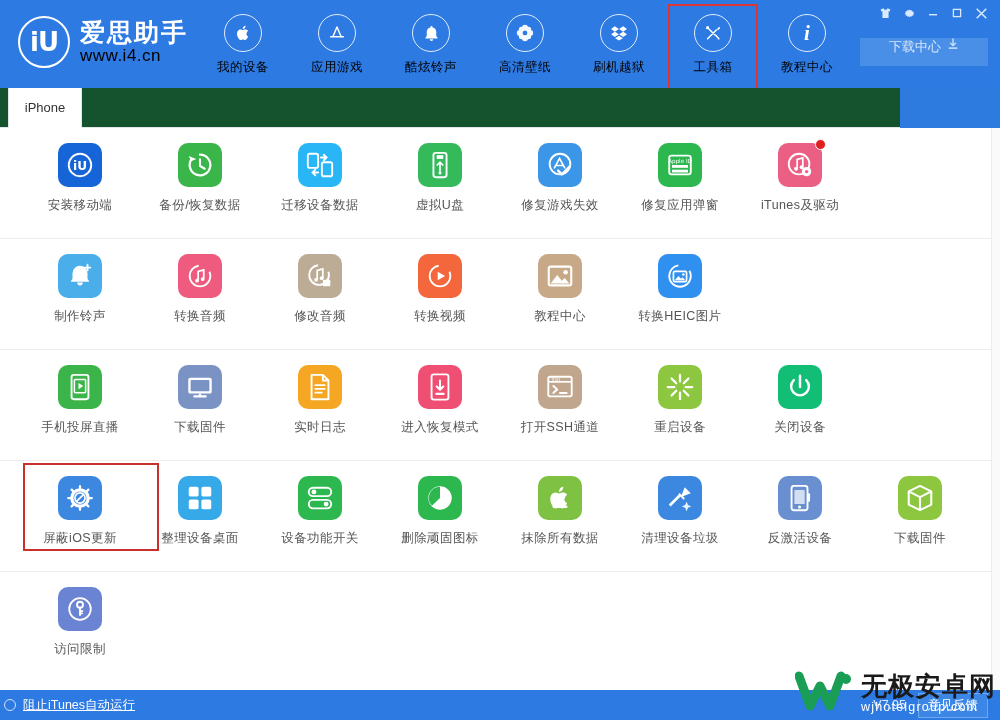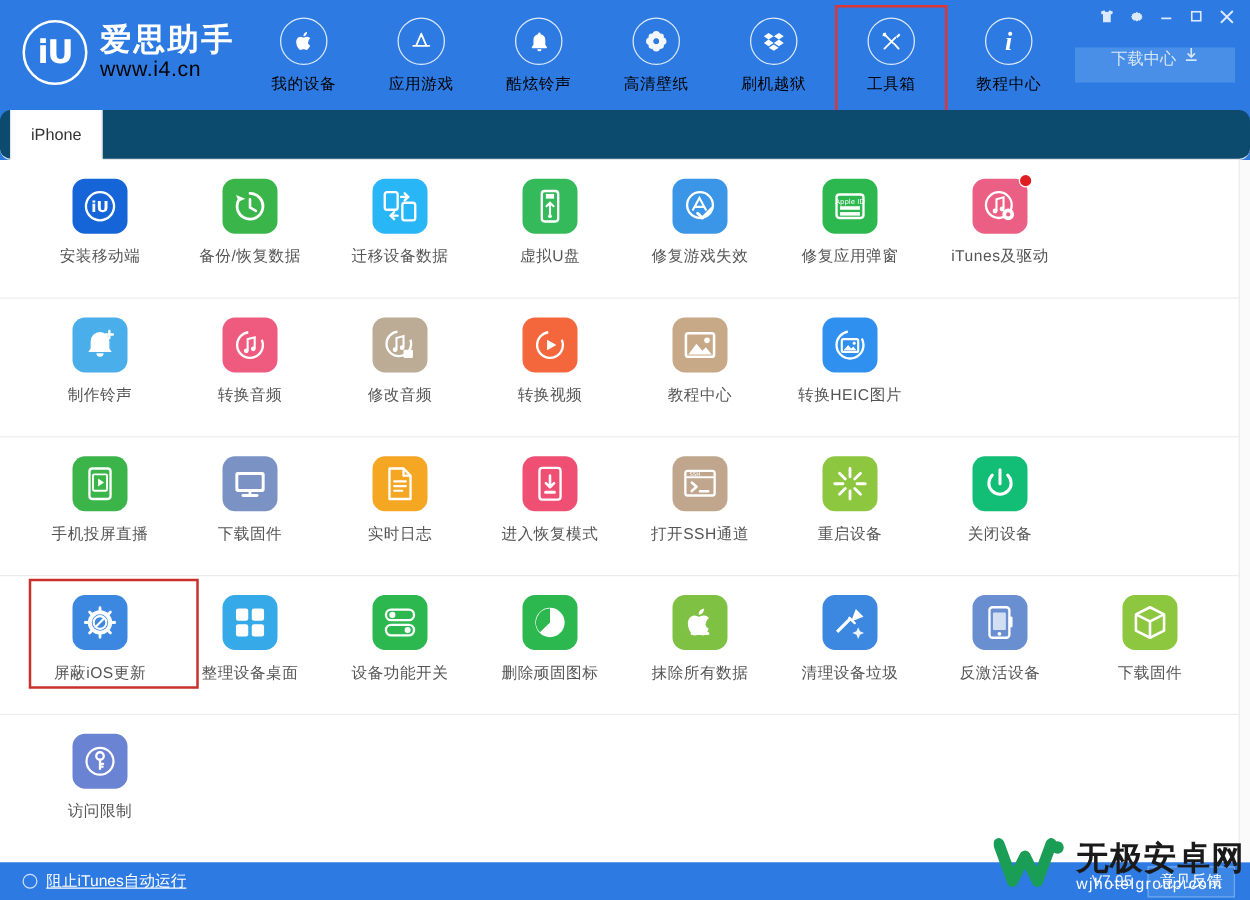--- a/index.html
+++ b/index.html
@@ -85,24 +85,23 @@
     width: 128px; height: 28px;
     background: #4a8fe7;
     display: flex; align-items: flex-start; justify-content: center;
     gap: 6px; cursor: pointer;
     color: #d5e6fb; font-size: 13px;
   }
 
   
   .tabstrip {
     position: absolute; left: 0; top: 88px;
-    width: 1000px; height: 40px;
-    background: #0c4a6e;
+    width: 900px; height: 40px;
+    background: #14532d;
     border-bottom: 1px solid #e2e5ea;
-    border-radius: 9px;
   }
   .tab {
     position: absolute; left: 8px; top: 0px;
     width: 74px; height: 40px;
     background: #ffffff;
     display: flex; align-items: center; justify-content: center;
     font-size: 13px; color: #333;
     border-left: 1px solid #e2e5ea;
     border-right: 1px solid #e2e5ea;
     cursor: pointer;
@@ -154,21 +153,21 @@
 
   
   .footer {
     position: absolute; left: 0; top: 690px;
     width: 1000px; height: 30px;
     background: #2d7ae2;
     display: flex; align-items: center;
   }
   .foot-left {
     display: flex; align-items: center; gap: 7px;
-    padding-left: 18px;
+    padding-left: 4px;
   }
   .radio-ring {
     width: 12px; height: 12px; border-radius: 50%;
     border: 1.5px solid #cfe2fb;
   }
   .foot-left-label {
     color: #ffffff; font-size: 12.5px; text-decoration: underline;
     cursor: pointer;
   }
   .foot-right {

